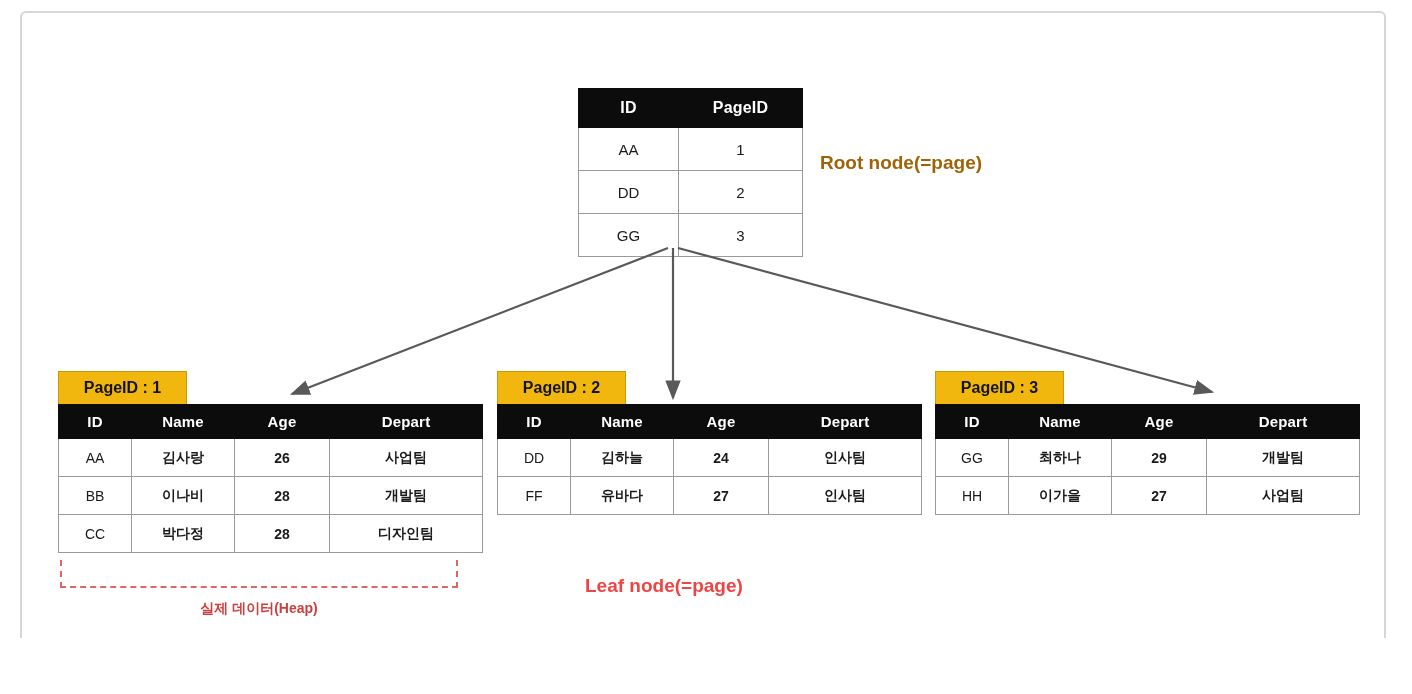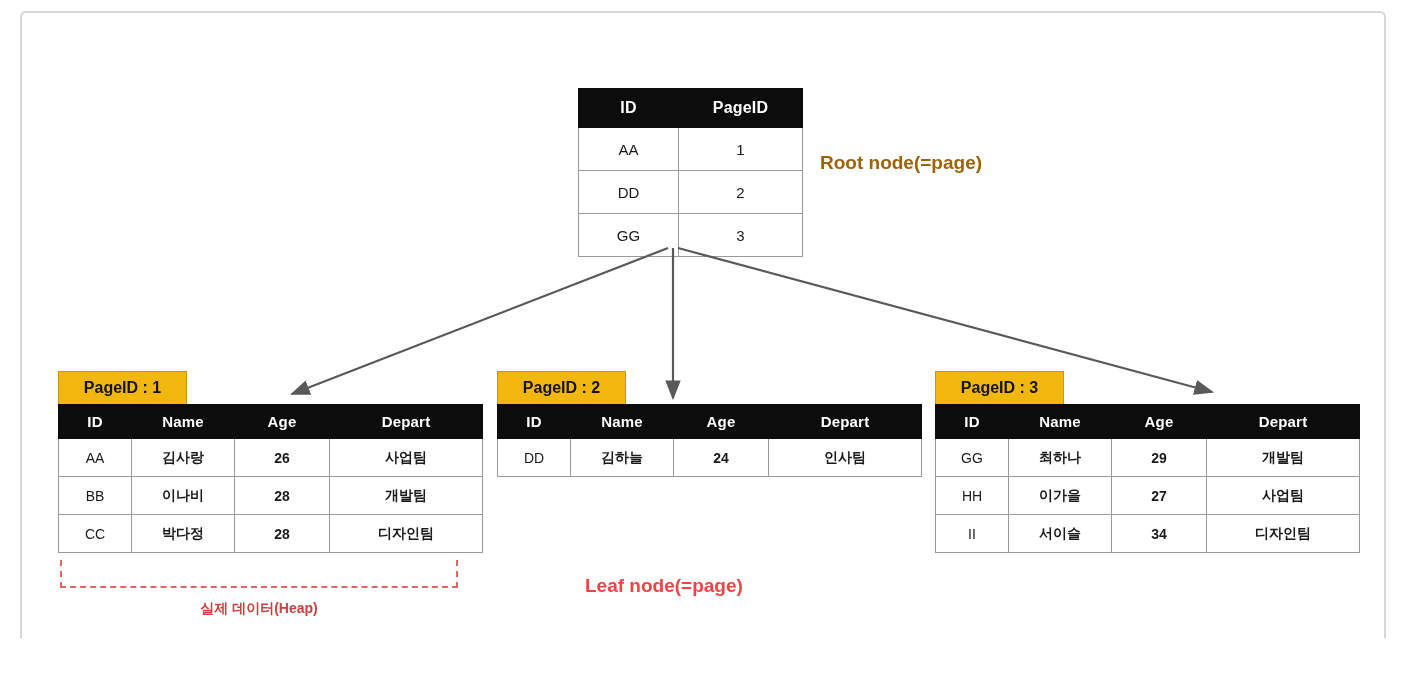--- a/index.html
+++ b/index.html
@@ -256,20 +256,26 @@
           <th class="col-depart">Depart</th>
         </tr>
       </thead>
       <tbody>
         <tr>
           <td class="plain">DD</td>
           <td>김하늘</td>
           <td>24</td>
           <td>인사팀</td>
         </tr>
+        <tr>
+          <td class="plain">FF</td>
+          <td>유바다</td>
+          <td>27</td>
+          <td>인사팀</td>
+        </tr>
       </tbody>
     </table>
   </div>
 
   <div class="leaf-group" id="leaf-3">
     <div class="page-tab">PageID : 3</div>
     <table class="node-table leaf-table">
       <thead>
         <tr>
           <th class="col-id">ID</th>
@@ -284,26 +290,20 @@
           <td>최하나</td>
           <td>29</td>
           <td>개발팀</td>
         </tr>
         <tr>
           <td class="plain">HH</td>
           <td>이가을</td>
           <td>27</td>
           <td>사업팀</td>
         </tr>
-        <tr>
-          <td class="plain">II</td>
-          <td>서이슬</td>
-          <td>34</td>
-          <td>디자인팀</td>
-        </tr>
       </tbody>
     </table>
   </div>
 
   <div class="leaf-label">Leaf node(=page)</div>
 
   <div id="heap-bracket"></div>
   <div id="heap-label">실제 데이터(Heap)</div>
 </div>
 

